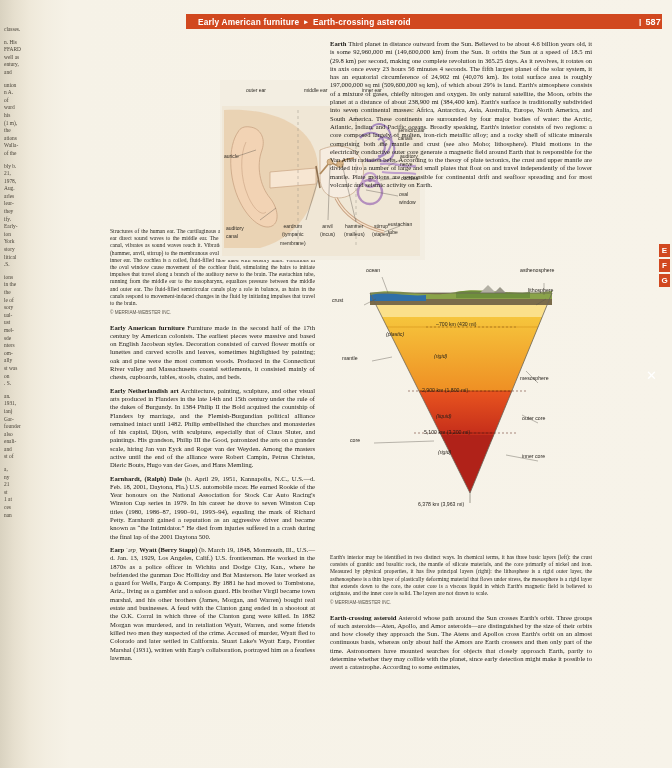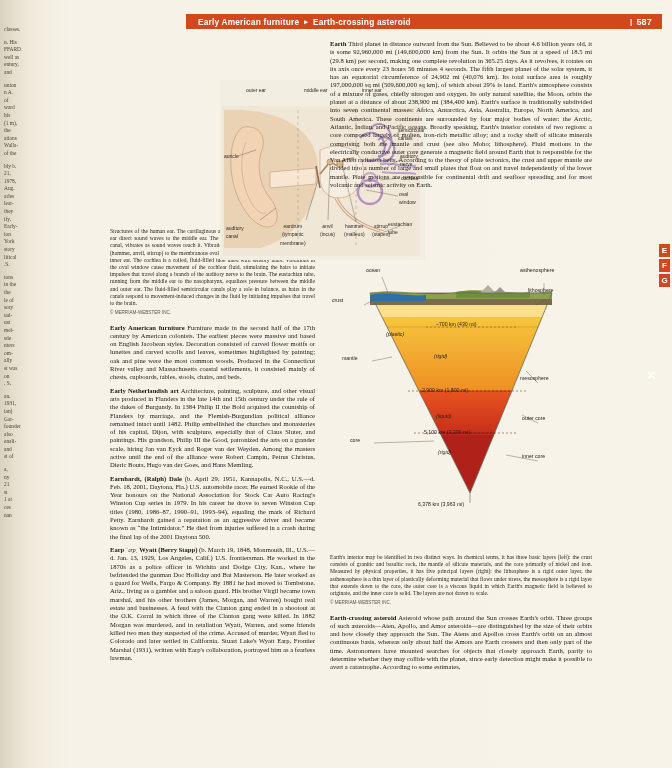--- a/index.html
+++ b/index.html
@@ -33,21 +33,21 @@
     color:#fff;
     display:flex;align-items:center;
     font-size:8.3px;font-weight:bold;
     font-family:"Liberation Sans", sans-serif;
     letter-spacing:.2px;
   }
   #header .hdr-title{padding-left:12px;}
   #header .hdr-arrow{padding:0 5px;font-size:7px;}
   #header .hdr-sub{flex:1;}
   #header .hdr-bar{padding-right:4px;font-size:8px;}
-  #header .hdr-page{padding-right:10px;font-size:9px;}
+  #header .hdr-page{padding-right:1px;font-size:9px;}
   
   .tab{
     position:absolute;right:2px;width:11px;height:13px;
     background:#d1481f;color:#fff;
     font-family:"Liberation Sans", sans-serif;
     font-size:8px;font-weight:bold;
     display:flex;align-items:center;justify-content:center;
   }
   #tab-e{top:244px;}
   #tab-f{top:259px;}

